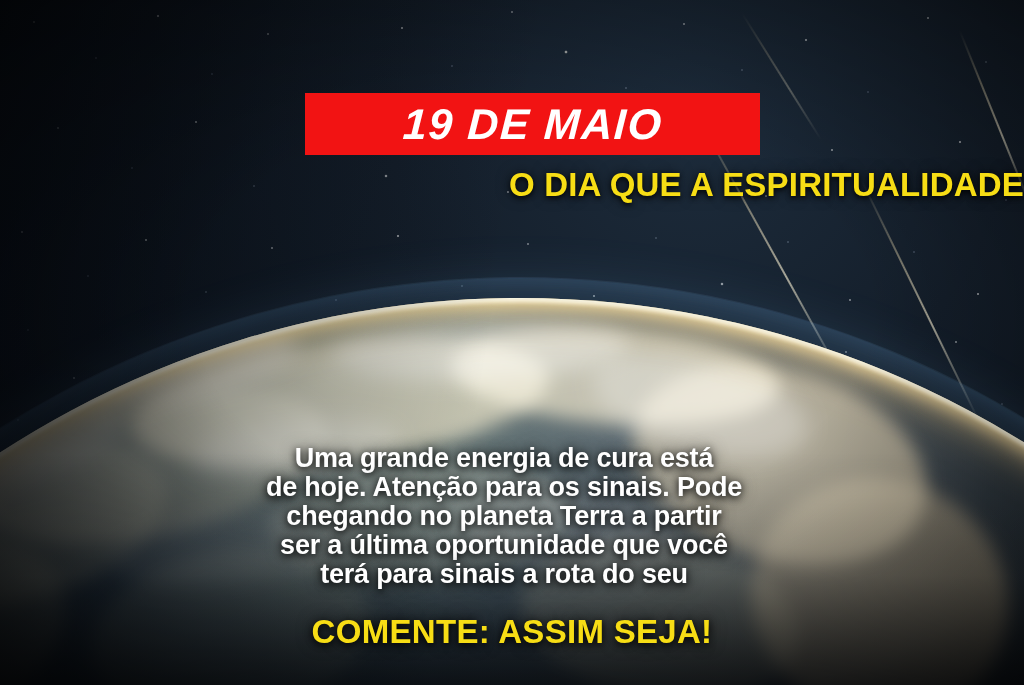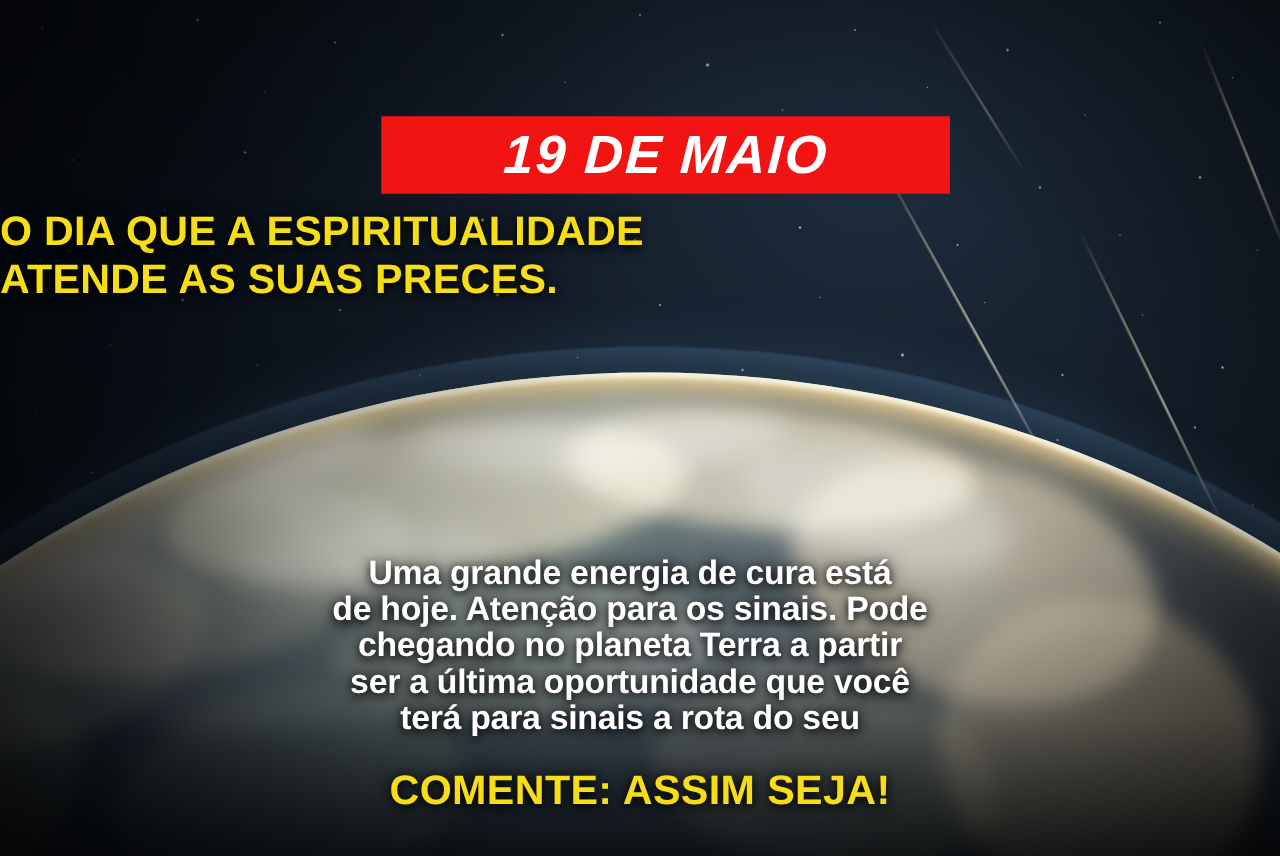--- a/index.html
+++ b/index.html
@@ -209,21 +209,21 @@
     letter-spacing:1.6px;
     line-height:1;
     font-style:italic;
     transform:skewX(-3deg);
     white-space:nowrap;
   }
 
   .headline{
     position:absolute;
     left:0; right:0; top:166px;
-    text-align:left;
+    text-align:right;
     color:#f7dd15;
     font-size:33px;
     font-weight:bold;
     line-height:1.16;
     letter-spacing:.2px;
     text-shadow:0 2px 5px rgba(0,0,0,.85), 0 0 14px rgba(0,0,0,.6);
   }
   .headline .hl{display:block;white-space:nowrap;}
 
   .body-copy{
@@ -293,21 +293,20 @@
   <div class="vignette"></div>
 
   <div class="content">
 
     <div class="date-banner">
       <span class="txt">19 DE MAIO</span>
     </div>
 
     <div class="headline">
       <span class="hl">O DIA QUE A ESPIRITUALIDADE</span>
-      <span class="hl">ATENDE AS SUAS PRECES.</span>
     </div>
 
     <div class="body-copy">
       <span class="bl">Uma grande energia de cura está</span>
       <span class="bl">de hoje. Atenção para os sinais. Pode</span>
       <span class="bl">chegando no planeta Terra a partir</span>
       <span class="bl">ser a última oportunidade que você</span>
       <span class="bl">terá para sinais a rota do seu</span>
     </div>
 

